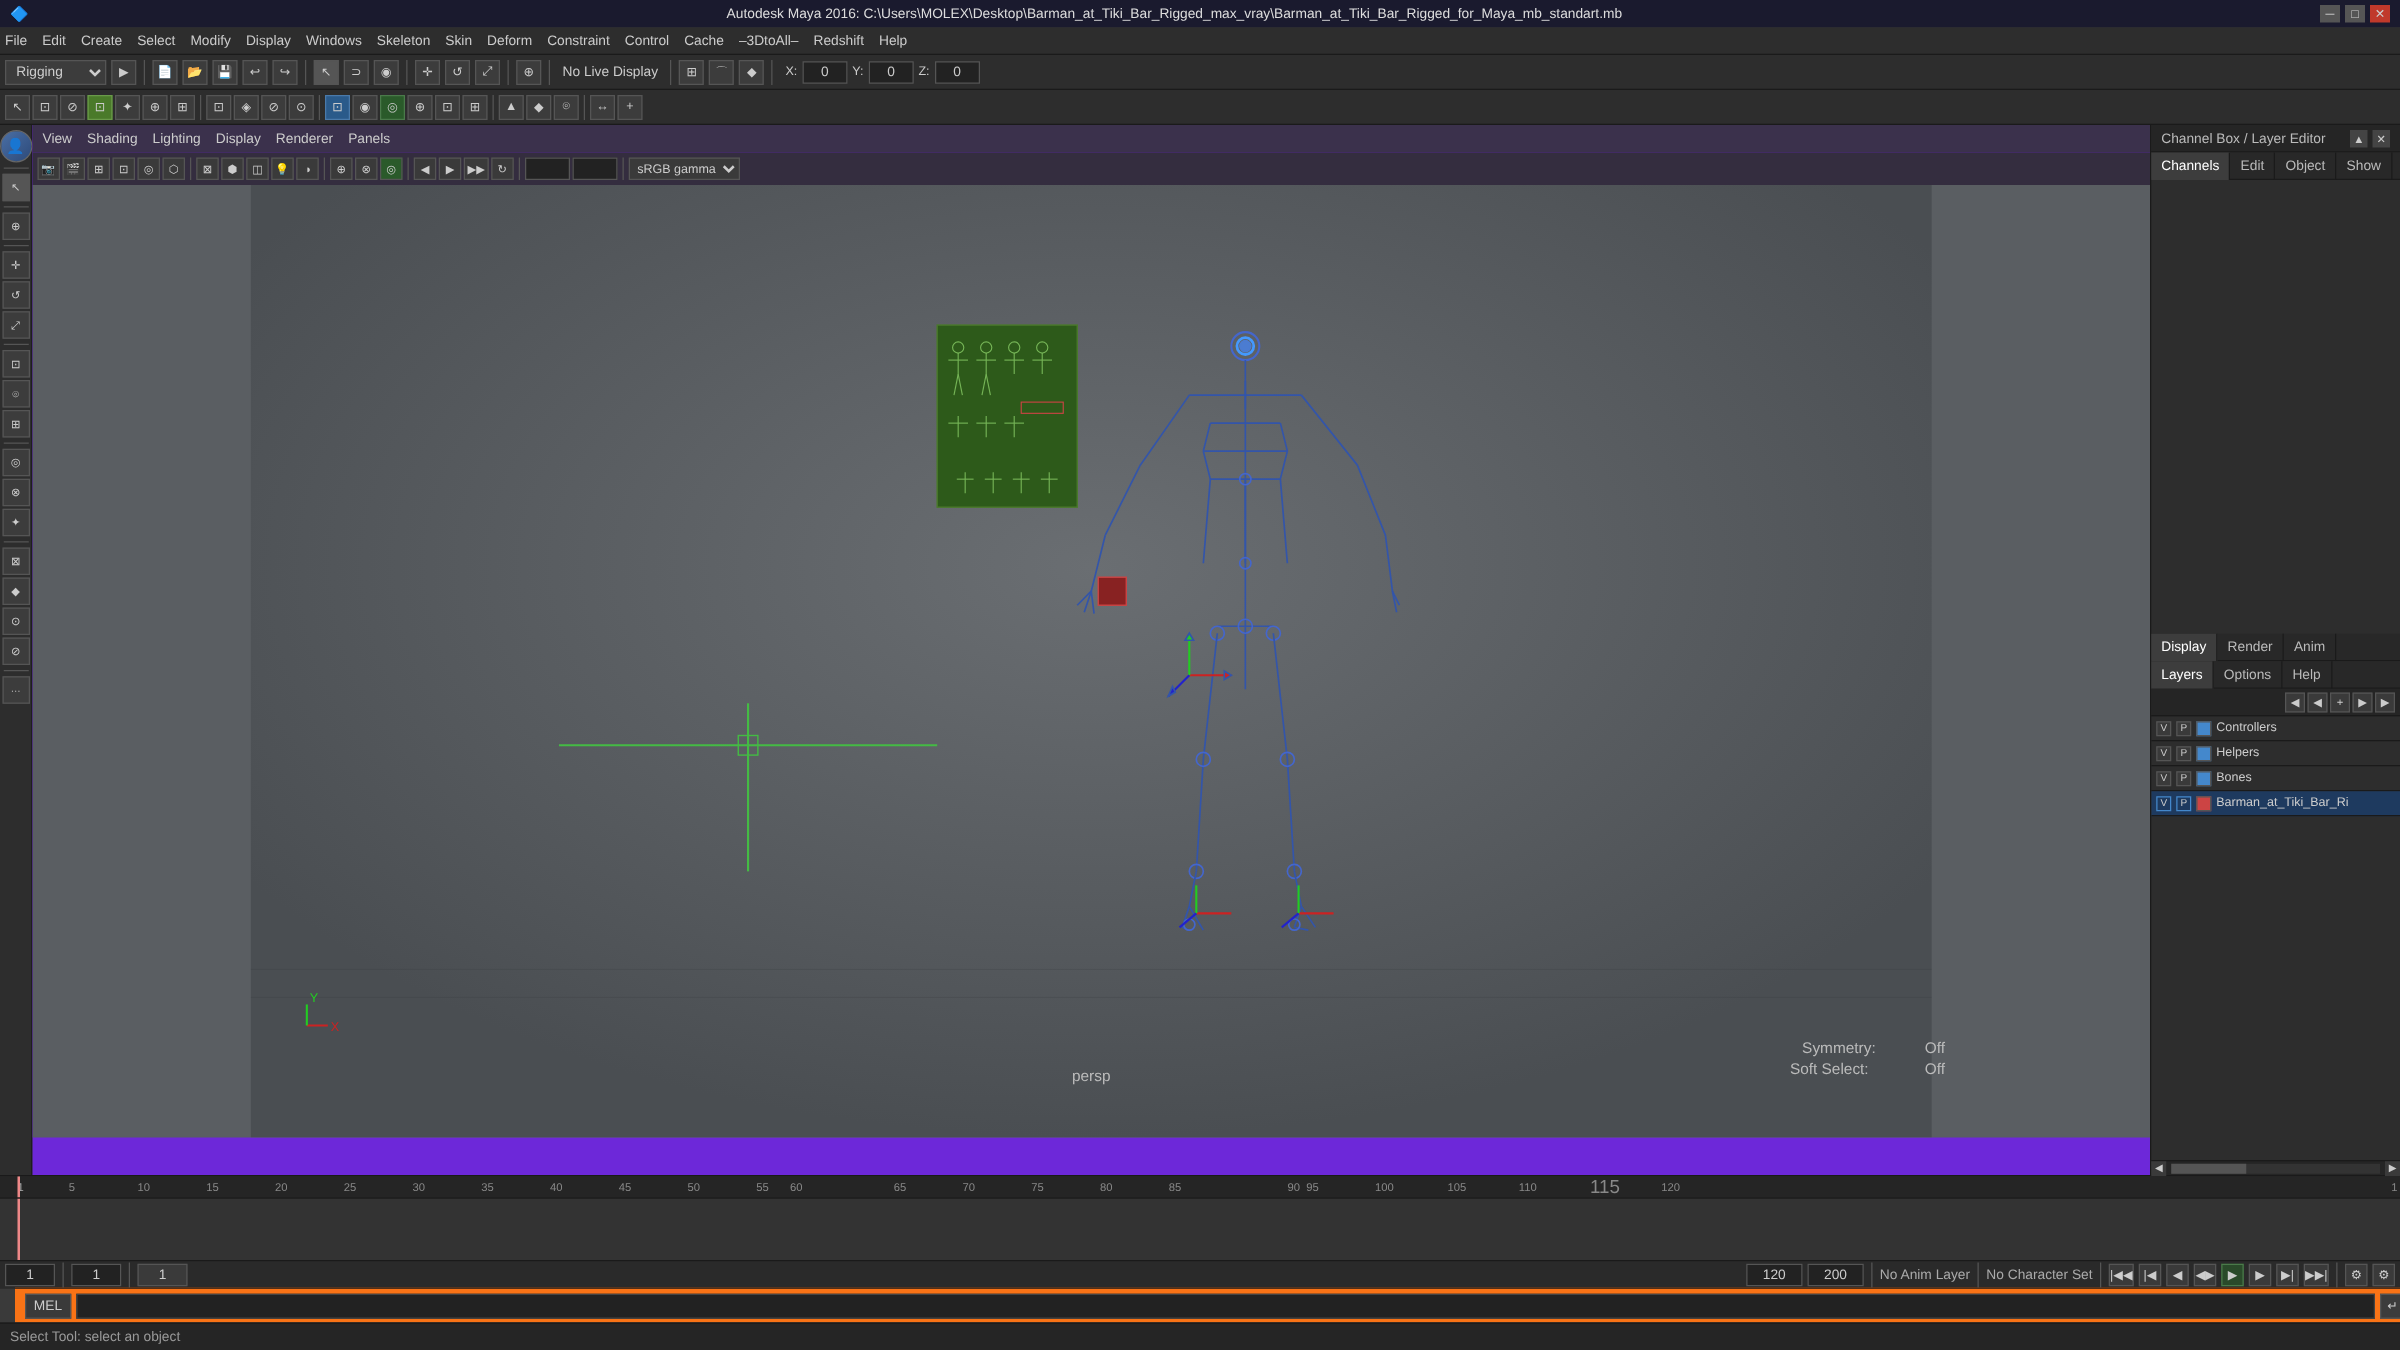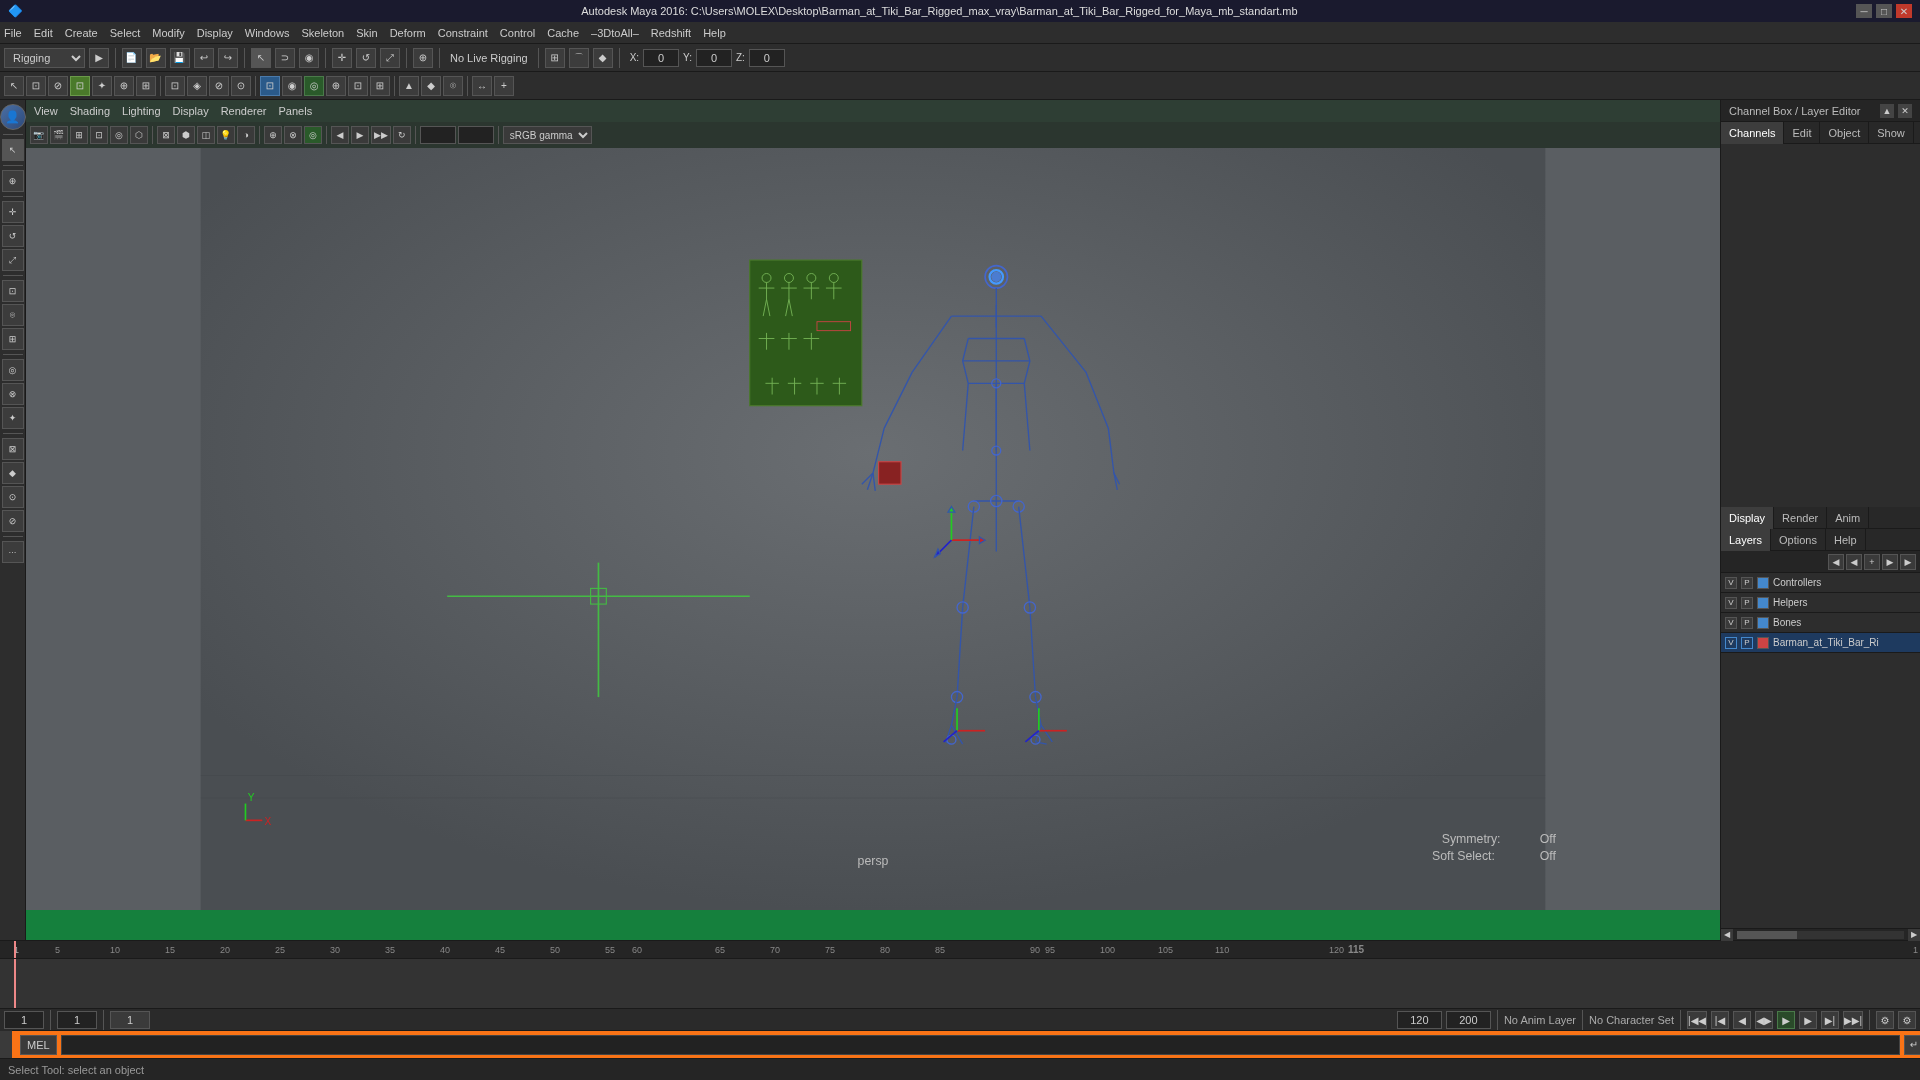--- a/index.html
+++ b/index.html
@@ -61,21 +61,21 @@
     }
     .lt-btn {
       width: 22px; height: 22px; background: #3c3c3c; border: 1px solid #555;
       color: #ccc; font-size: 9px; cursor: pointer;
       display: flex; align-items: center; justify-content: center;
     }
     .lt-sep { width: 20px; height: 1px; background: #555; margin: 2px 0; }
 
     
     #viewport-container {
-      flex: 1; position: relative; background: #15803d; overflow: hidden;
+      flex: 1; position: relative; background: #6d28d9; overflow: hidden;
     }
 
     
     #viewport-menubar {
       position: absolute; top: 0; left: 0; right: 0; height: 22px;
       background: rgba(50,50,50,0.85); display: flex; align-items: center;
       padding: 0 8px; gap: 12px; z-index: 10;
     }
     #viewport-menubar span { font-size: 11px; color: #ccc; cursor: pointer; }
 
@@ -289,21 +289,21 @@
   <button class="tb-btn" style="background:#555;">↖</button>
   <button class="tb-btn">⊃</button>
   <button class="tb-btn">◉</button>
   <div class="tb-sep"></div>
   <button class="tb-btn">✛</button>
   <button class="tb-btn">↺</button>
   <button class="tb-btn">⤢</button>
   <div class="tb-sep"></div>
   <button class="tb-btn">⊕</button>
   <div class="tb-sep"></div>
-  <span class="tb-text">No Live Rigging</span>
+  <span class="tb-text">No Live Display</span>
   <div class="tb-sep"></div>
   <button class="tb-btn">⊞</button>
   <button class="tb-btn">⌒</button>
   <button class="tb-btn">◆</button>
   <div class="tb-sep"></div>
   <span style="color:#ccc; font-size:10px; margin-left:4px;">X:</span>
   <input type="text" class="vp-input" value="0" style="">
   <span style="color:#ccc; font-size:10px;">Y:</span>
   <input type="text" class="vp-input" value="0" style="">
   <span style="color:#ccc; font-size:10px;">Z:</span>
@@ -699,21 +699,21 @@
     <span style="position:absolute;left:715px;font-size:9px;color:#888;">65</span>
     <span style="position:absolute;left:770px;font-size:9px;color:#888;">70</span>
     <span style="position:absolute;left:825px;font-size:9px;color:#888;">75</span>
     <span style="position:absolute;left:880px;font-size:9px;color:#888;">80</span>
     <span style="position:absolute;left:935px;font-size:9px;color:#888;">85</span>
     <span style="position:absolute;left:990px;font-size:9px;color:#888;margin-left:40px;">90</span>
     <span style="position:absolute;left:1045px;font-size:9px;color:#888;">95</span>
     <span style="position:absolute;left:1100px;font-size:9px;color:#888;">100</span>
     <span style="position:absolute;left:1158px;font-size:9px;color:#888;">105</span>
     <span style="position:absolute;left:1215px;font-size:9px;color:#888;">110</span>
-    <span style="position:absolute;left:1348px;font-size:10px;color:#888;font-weight:bold;">115</span>
+    <span style="position:absolute;left:1272px;font-size:15px;color:#888;">115</span>
     <span style="position:absolute;left:1329px;font-size:9px;color:#888;">120</span>
     <span style="position:absolute;right:2px;font-size:9px;color:#888;">1</span>
   </div>
 
   <div id="timeline-track">
 
     <div style="position:absolute;left:14px;top:0;bottom:0;width:2px;background:#e88;"></div>
   </div>
 
   <div id="timeline-playback">

